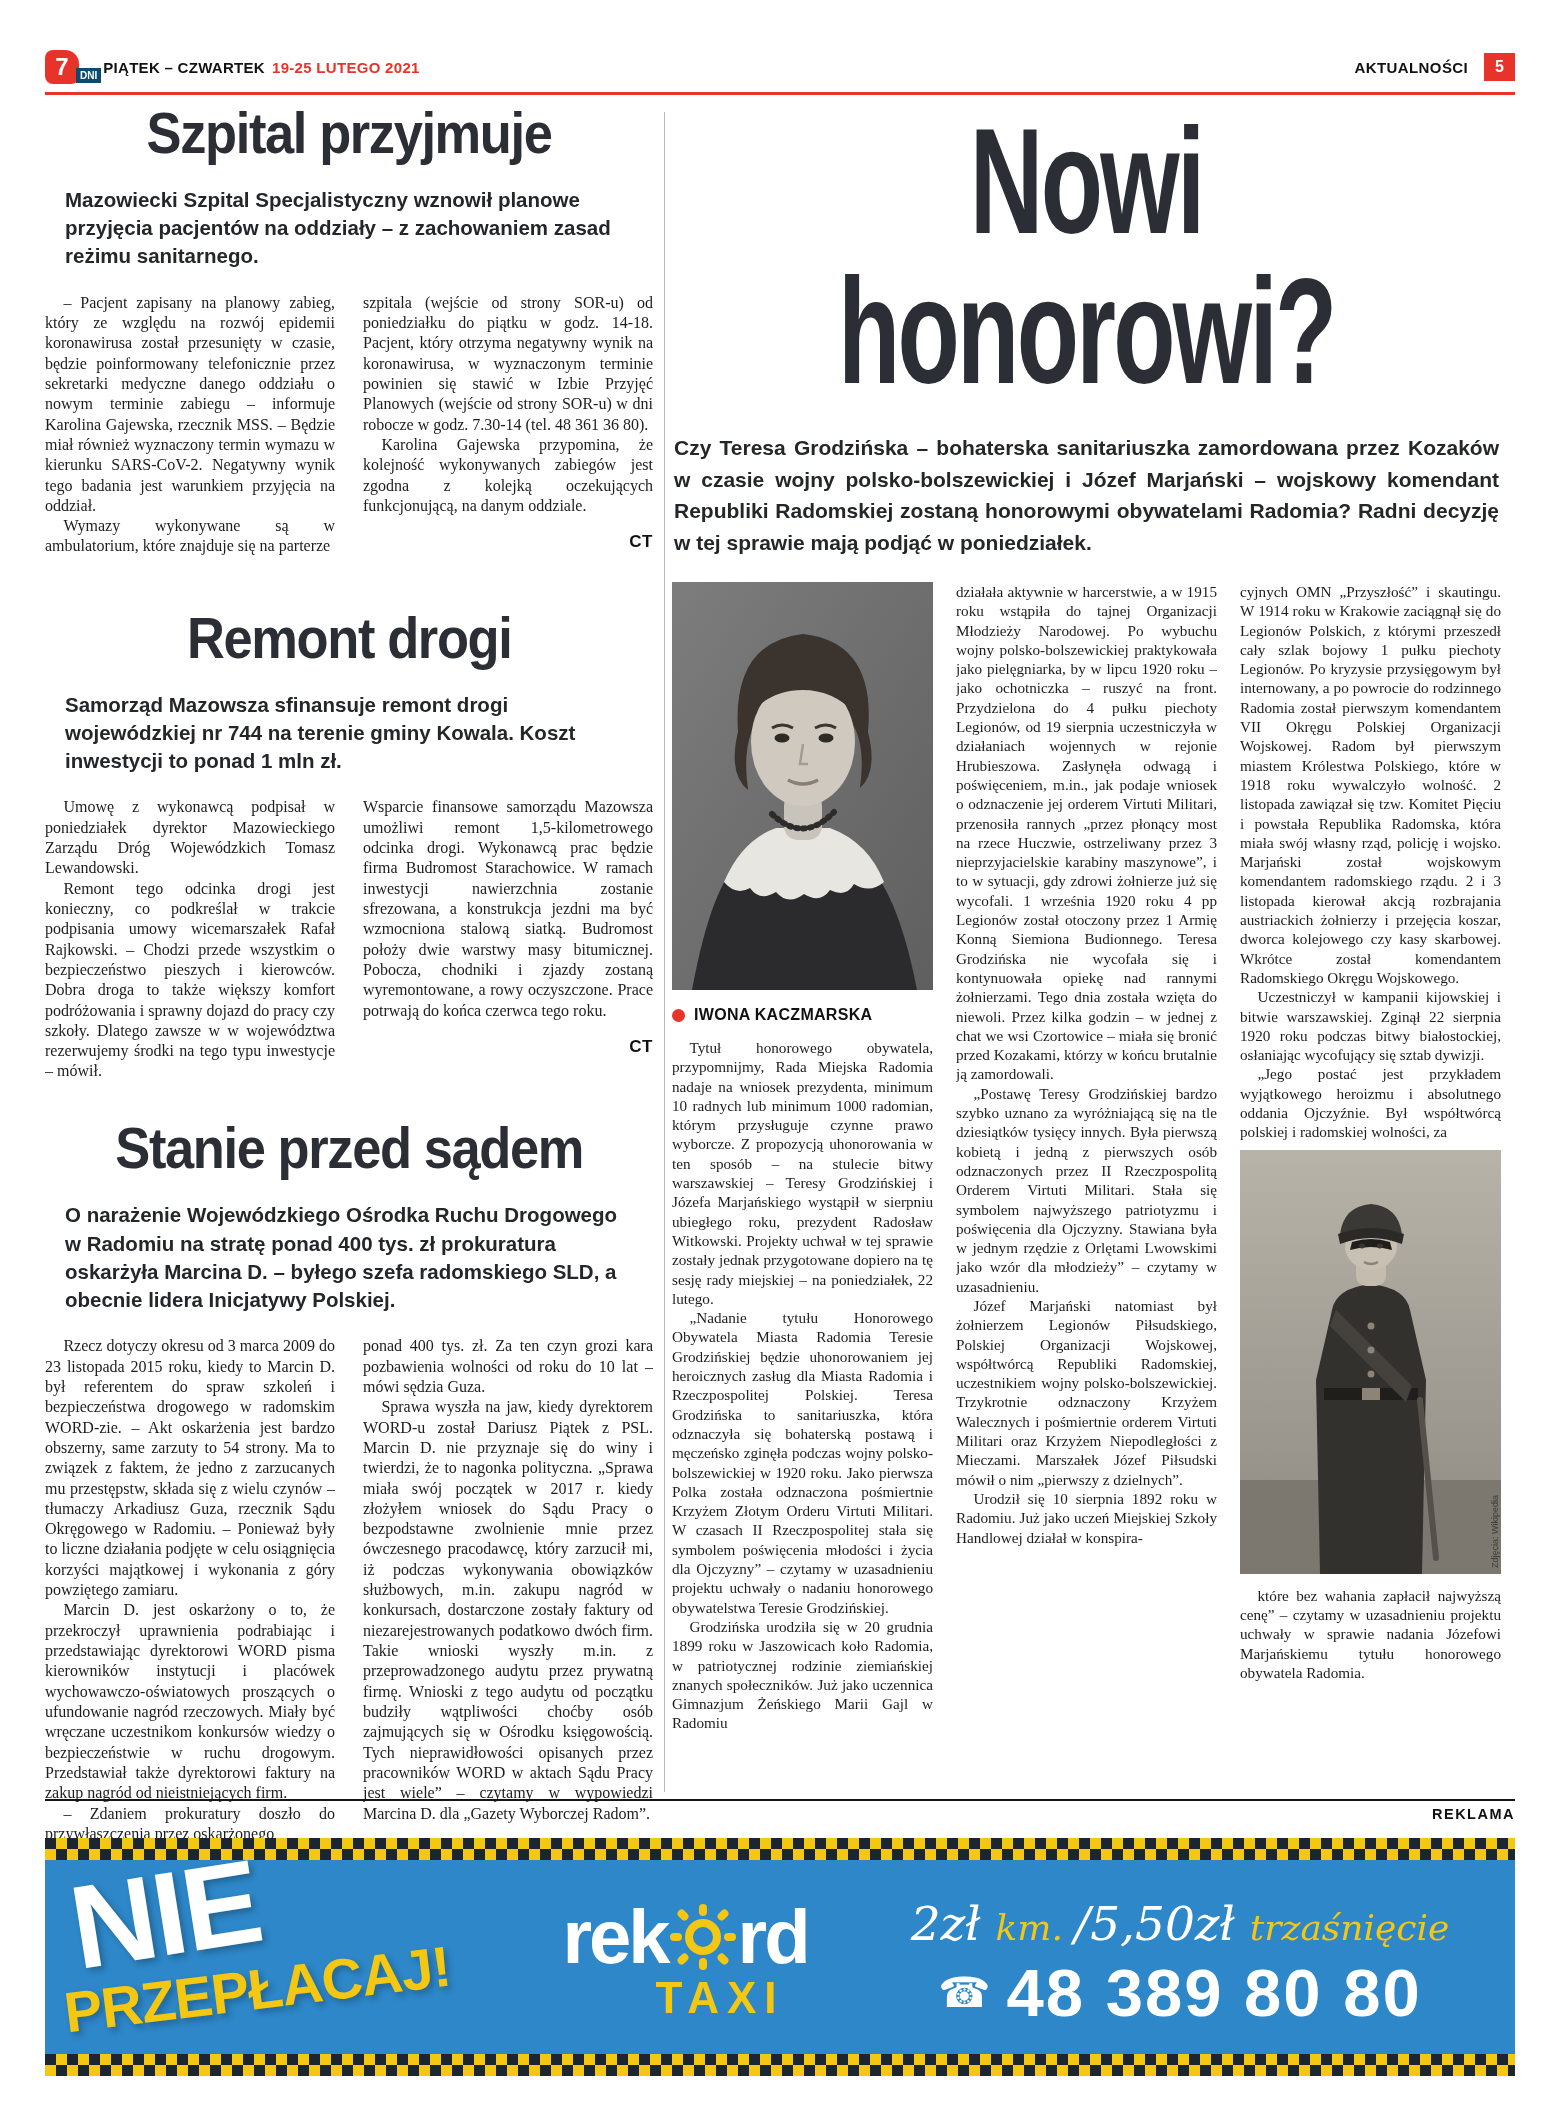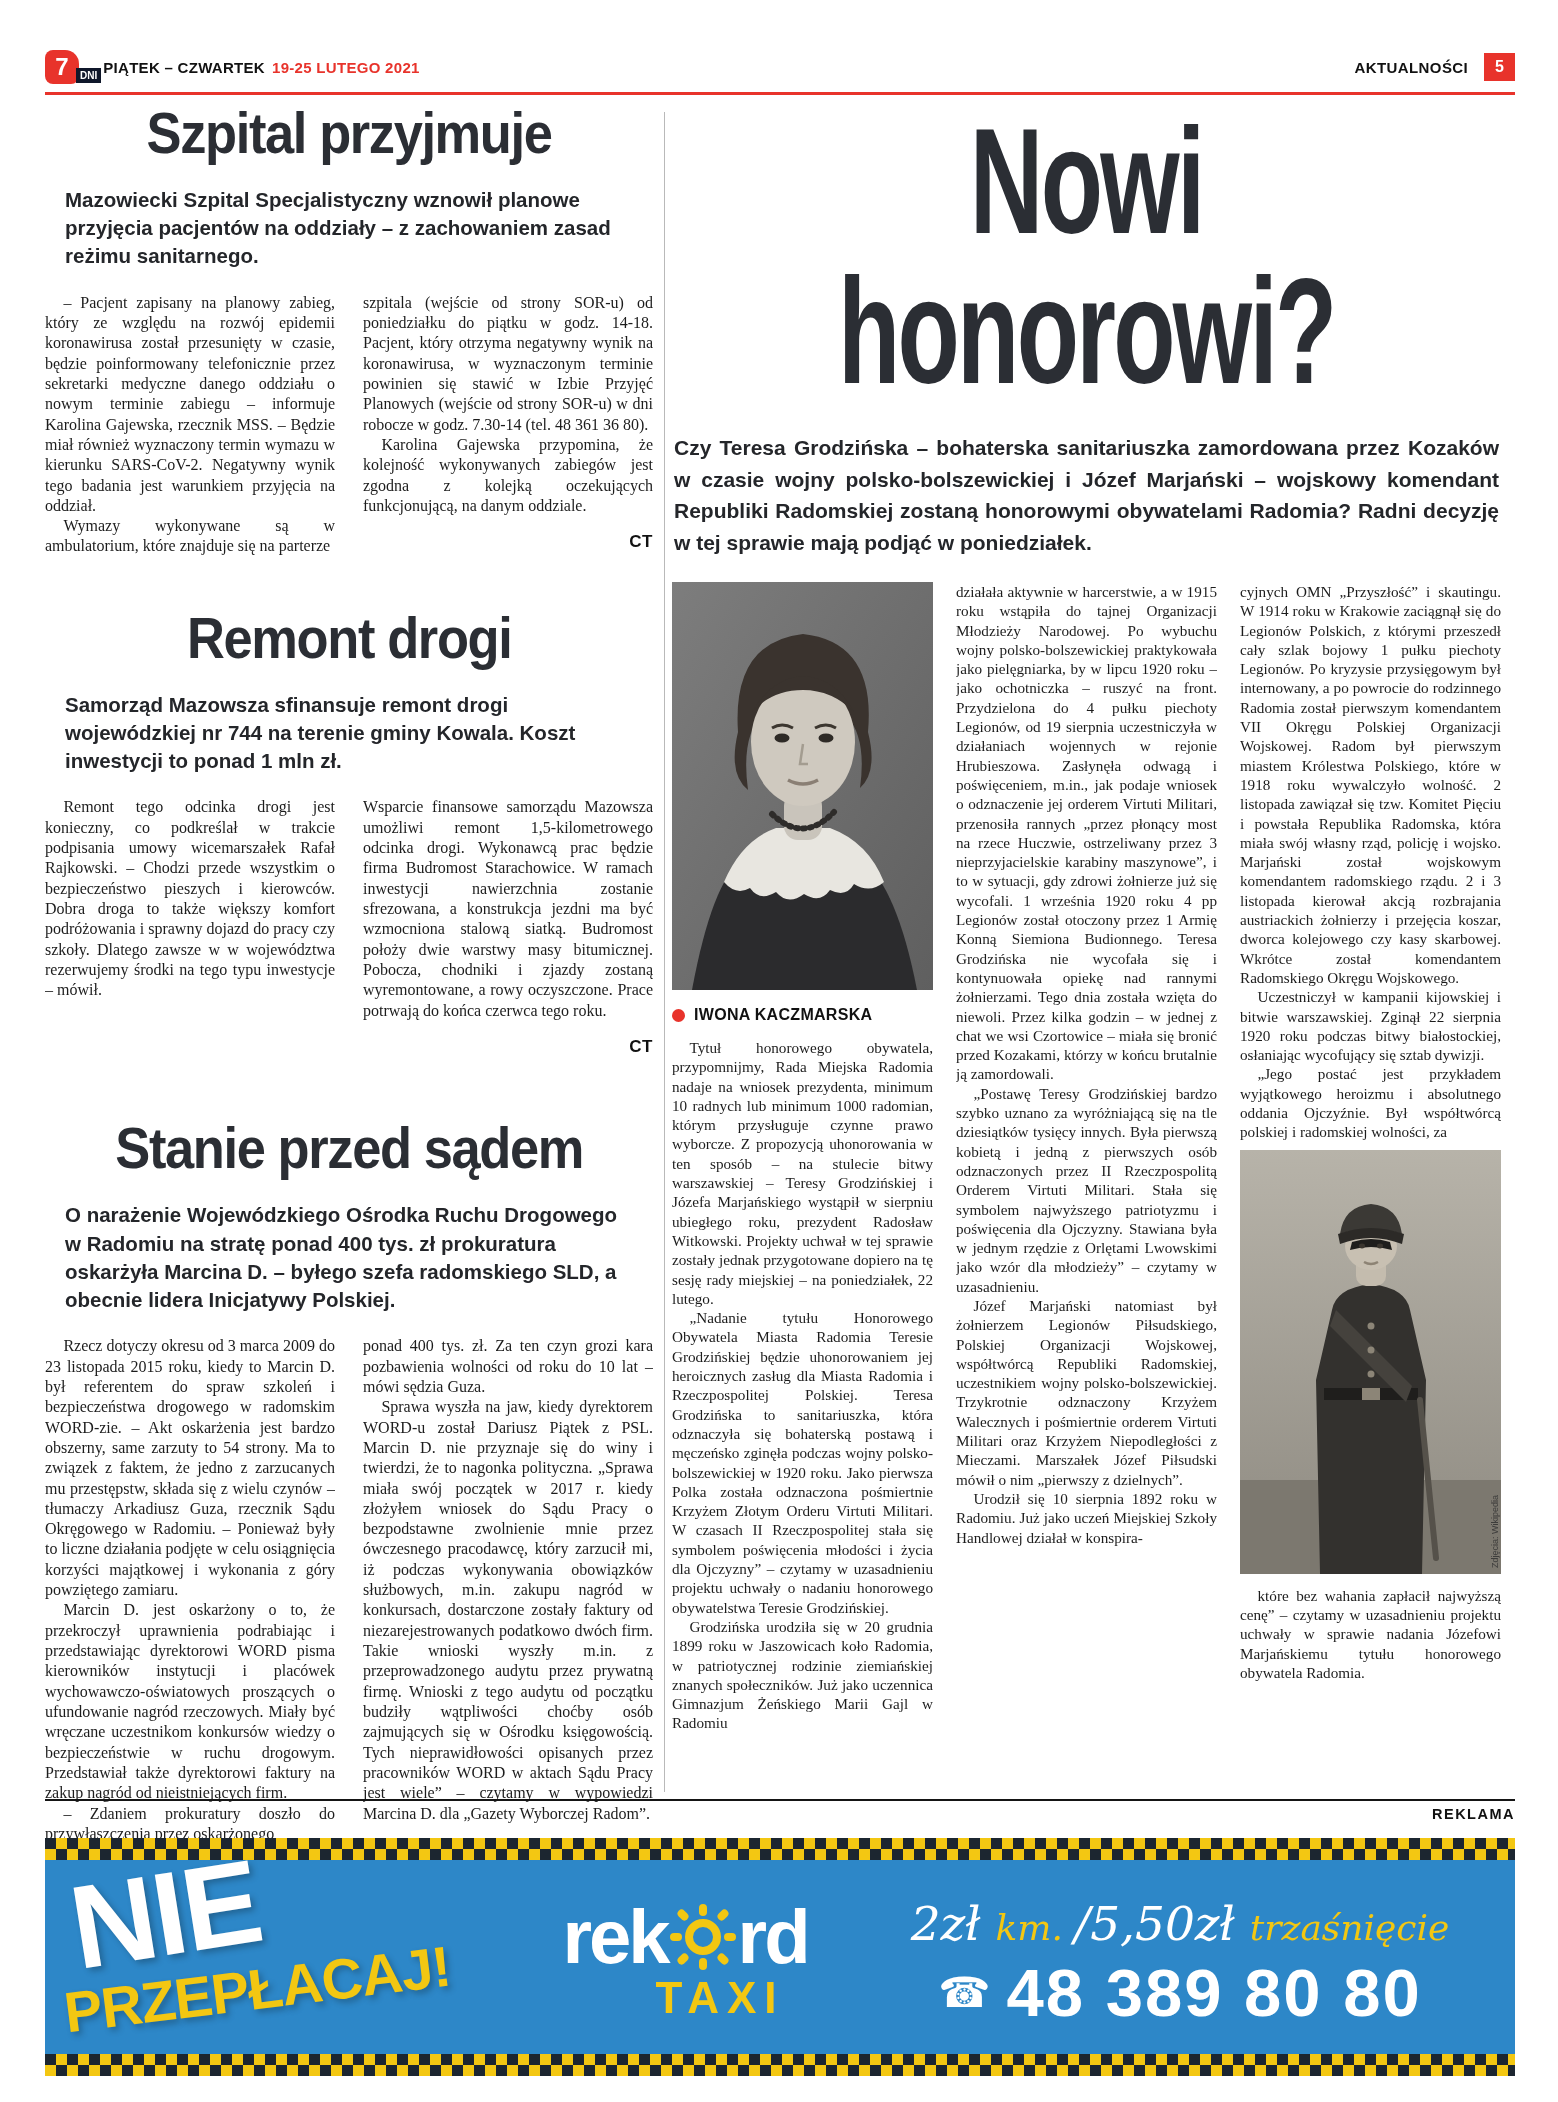--- a/index.html
+++ b/index.html
@@ -5,21 +5,21 @@
   html,body{margin:0;padding:0;background:#fff;}
   .page{position:relative;width:1558px;height:2102px;background:#ffffff;overflow:hidden;
         font-family:"Liberation Serif",serif;color:#1c1c1c;}
 
   
   .hdr{position:absolute;left:45px;right:43px;top:44px;height:46px;display:flex;align-items:center;
        font-family:"Liberation Sans",sans-serif;}
   .brand{display:flex;align-items:center;gap:7px;}
   .logo7{width:34px;height:34px;background:#e8332b;border-radius:8px 14px 8px 8px;color:#fff;
          font-weight:bold;font-size:24px;display:grid;place-items:center;}
-  .logoDNI{background:#0f172a;color:#fff;font-weight:bold;font-size:10px;padding:2px 4px;margin-left:-10px;margin-top:16px;}
+  .logoDNI{background:#0c4a6e;color:#fff;font-weight:bold;font-size:10px;padding:2px 4px;margin-left:-10px;margin-top:16px;}
   .hdr-day{font-weight:bold;font-size:15px;letter-spacing:.3px;margin-left:2px;color:#111;}
   .hdr-date{font-weight:bold;font-size:15px;color:#e8332b;margin-left:7px;letter-spacing:.3px;}
   .hdr-right{margin-left:auto;display:flex;align-items:center;}
   .hdr-section{font-weight:bold;font-size:15px;letter-spacing:.4px;color:#111;}
   .hdr-page{background:#e8332b;color:#fff;font-weight:bold;font-size:16px;padding:5px 11px;margin-left:16px;}
   .rule-red{position:absolute;left:45px;right:43px;top:92px;height:3px;background:#e8332b;}
 
   
   .left-region{position:absolute;left:45px;top:104px;width:608px;}
   .v-divider{position:absolute;left:664px;top:112px;height:1680px;width:1px;background:#b9b9b9;}
@@ -125,20 +125,21 @@
           <div class="sig">CT</div>
         </div>
       </div>
     </article>
 
     <article class="mt34">
       <h1 class="art-title"><span>Remont drogi</span></h1>
       <p class="lede">Samorząd Mazowsza sfinansuje remont drogi wojewódzkiej nr 744 na terenie gminy Kowala. Koszt inwestycji to ponad 1 mln zł.</p>
       <div class="cols h292">
         <div class="col body-text">
+            <p>Umowę z wykonawcą podpisał w poniedziałek dyrektor Mazowieckiego Zarządu Dróg Wojewódzkich Tomasz Lewandowski.</p>
             <p>Remont tego odcinka drogi jest konieczny, co podkreślał w trakcie podpisania umowy wicemarszałek Rafał Rajkowski. – Chodzi przede wszystkim o bezpieczeństwo pieszych i kierowców. Dobra droga to także większy komfort podróżowania i sprawny dojazd do pracy czy szkoły. Dlatego zawsze w w województwa rezerwujemy środki na tego typu inwestycje – mówił.</p>
           </div>
         <div class="col body-text cont">
           <div class="paras">
               <p>Wsparcie finansowe samorządu Mazowsza umożliwi remont 1,5-kilometrowego odcinka drogi. Wykonawcą prac będzie firma Budromost Starachowice. W ramach inwestycji nawierzchnia zostanie sfrezowana, a konstrukcja jezdni ma być wzmocniona stalową siatką. Budromost położy dwie warstwy masy bitumicznej. Pobocza, chodniki i zjazdy zostaną wyremontowane, a rowy oczyszczone. Prace potrwają do końca czerwca tego roku.</p>
             </div>
           <div class="sig">CT</div>
         </div>
       </div>
     </article>

